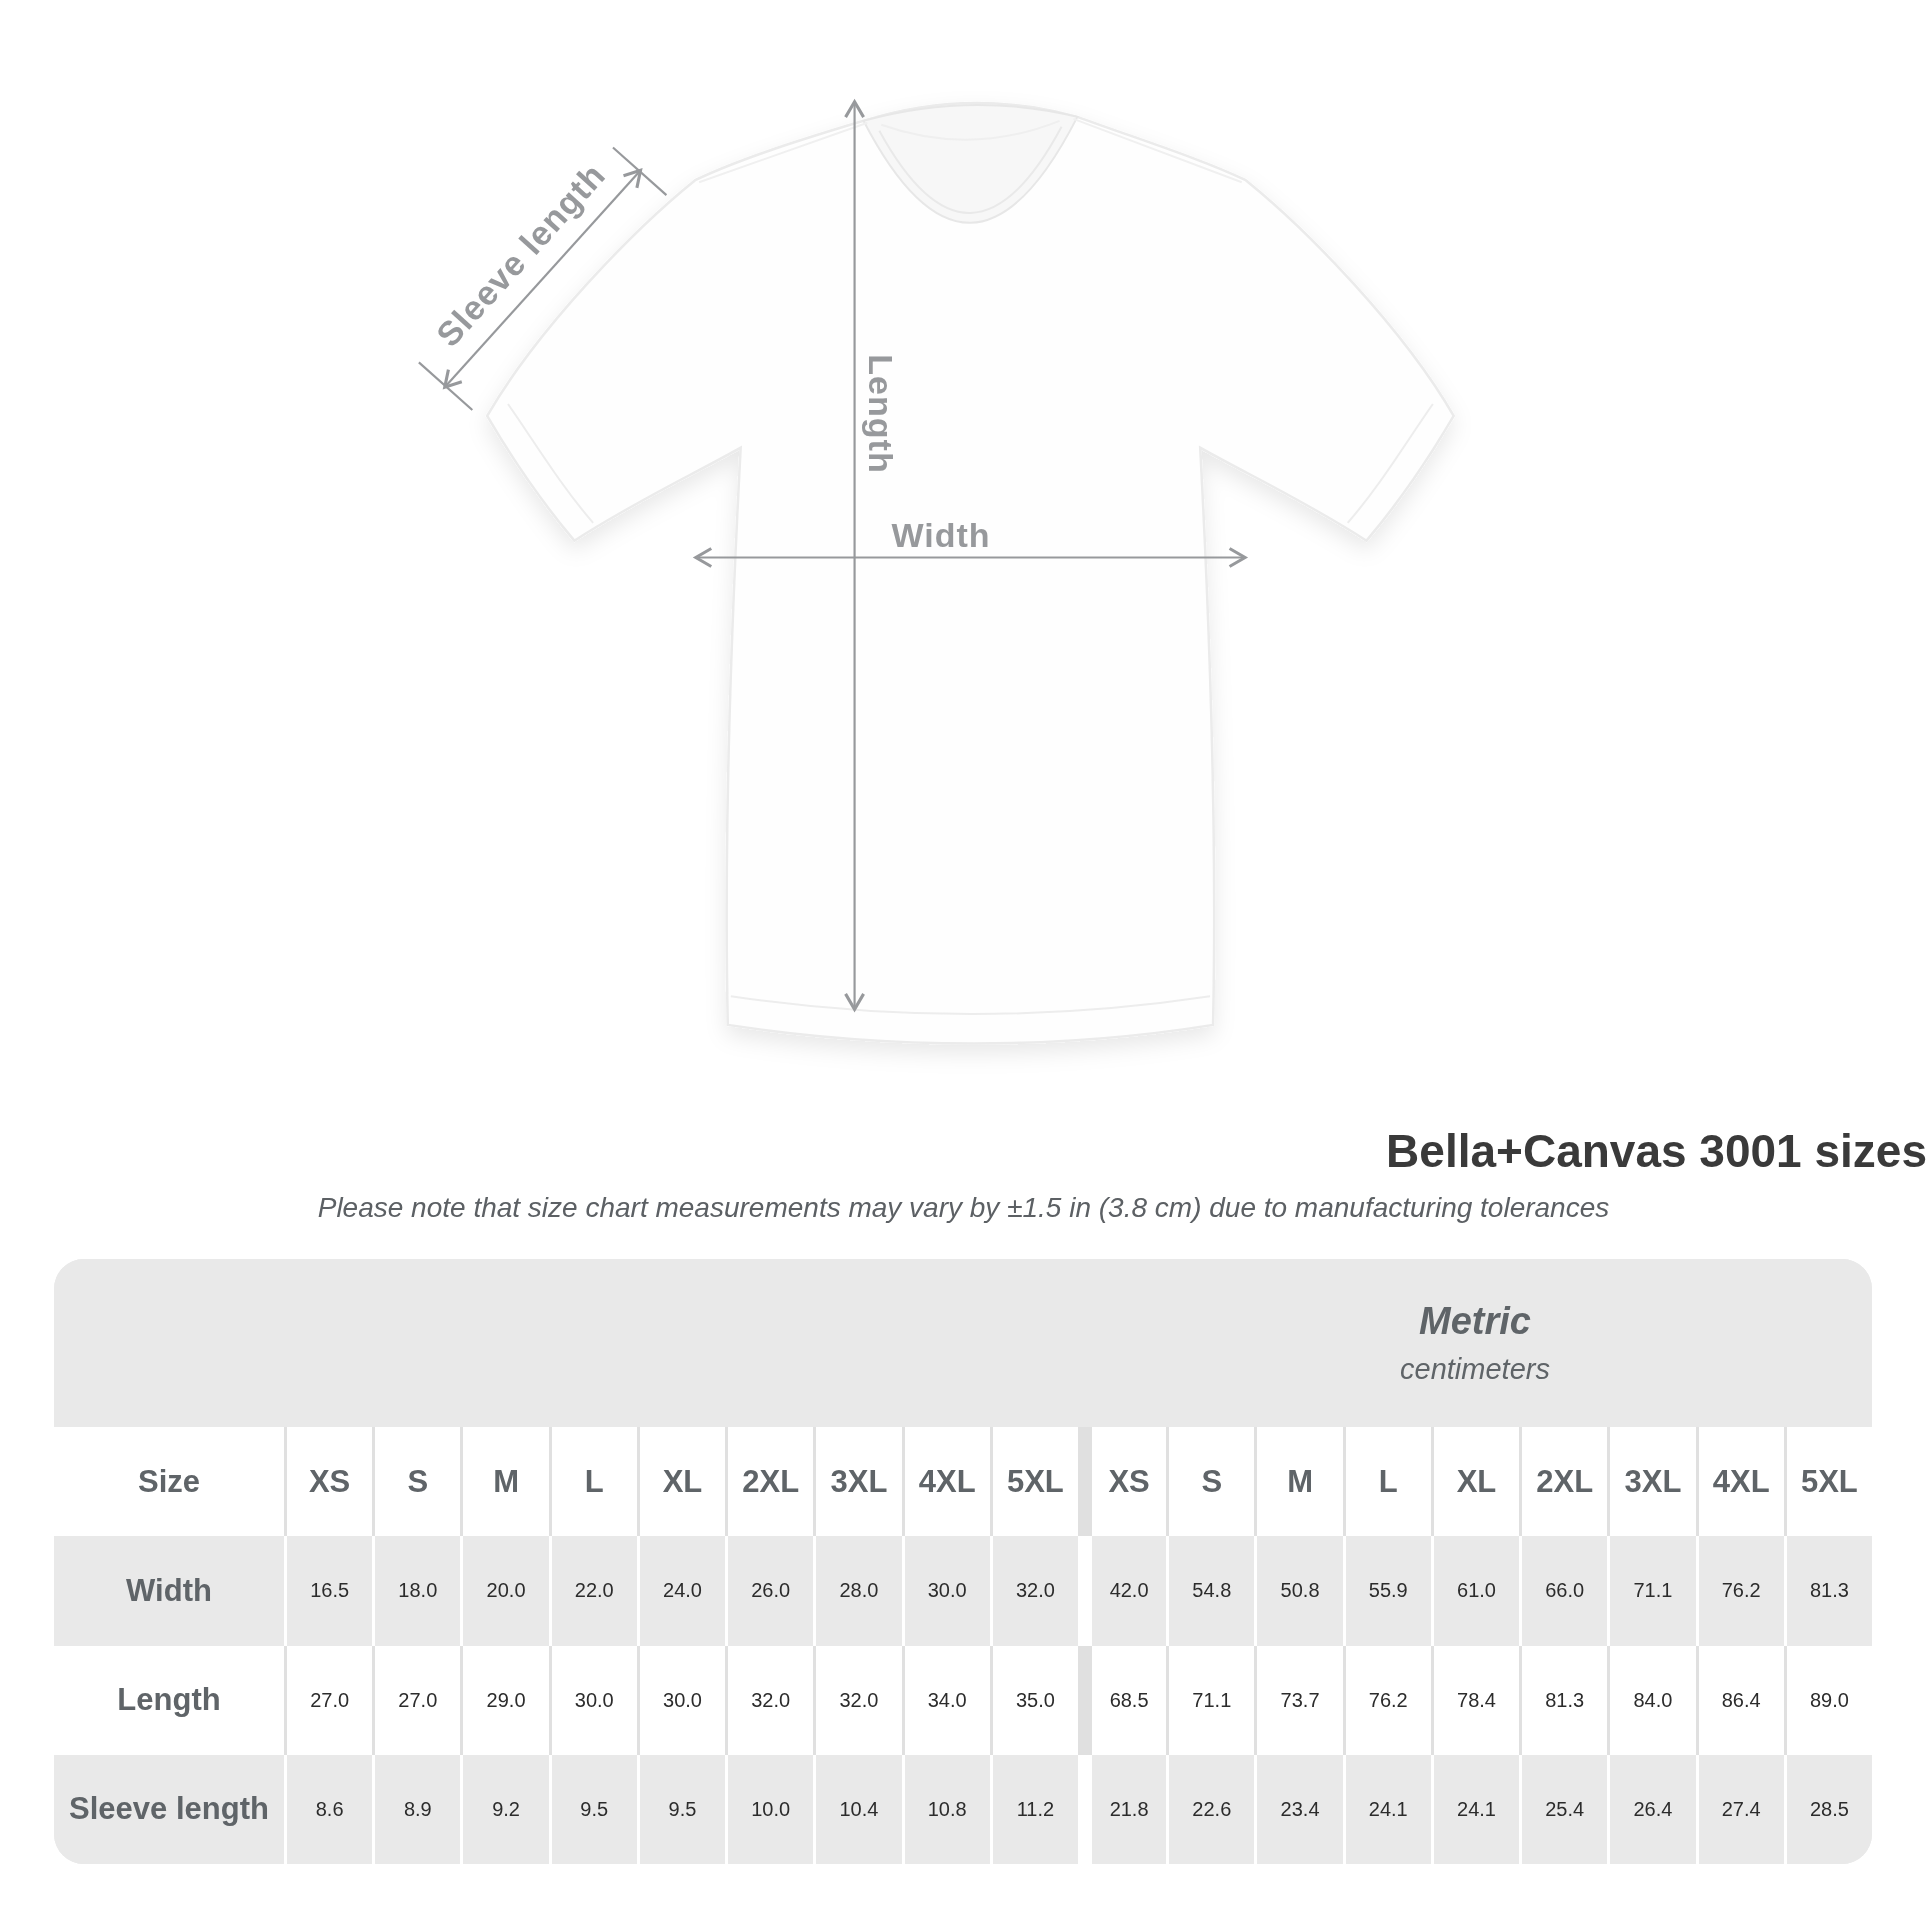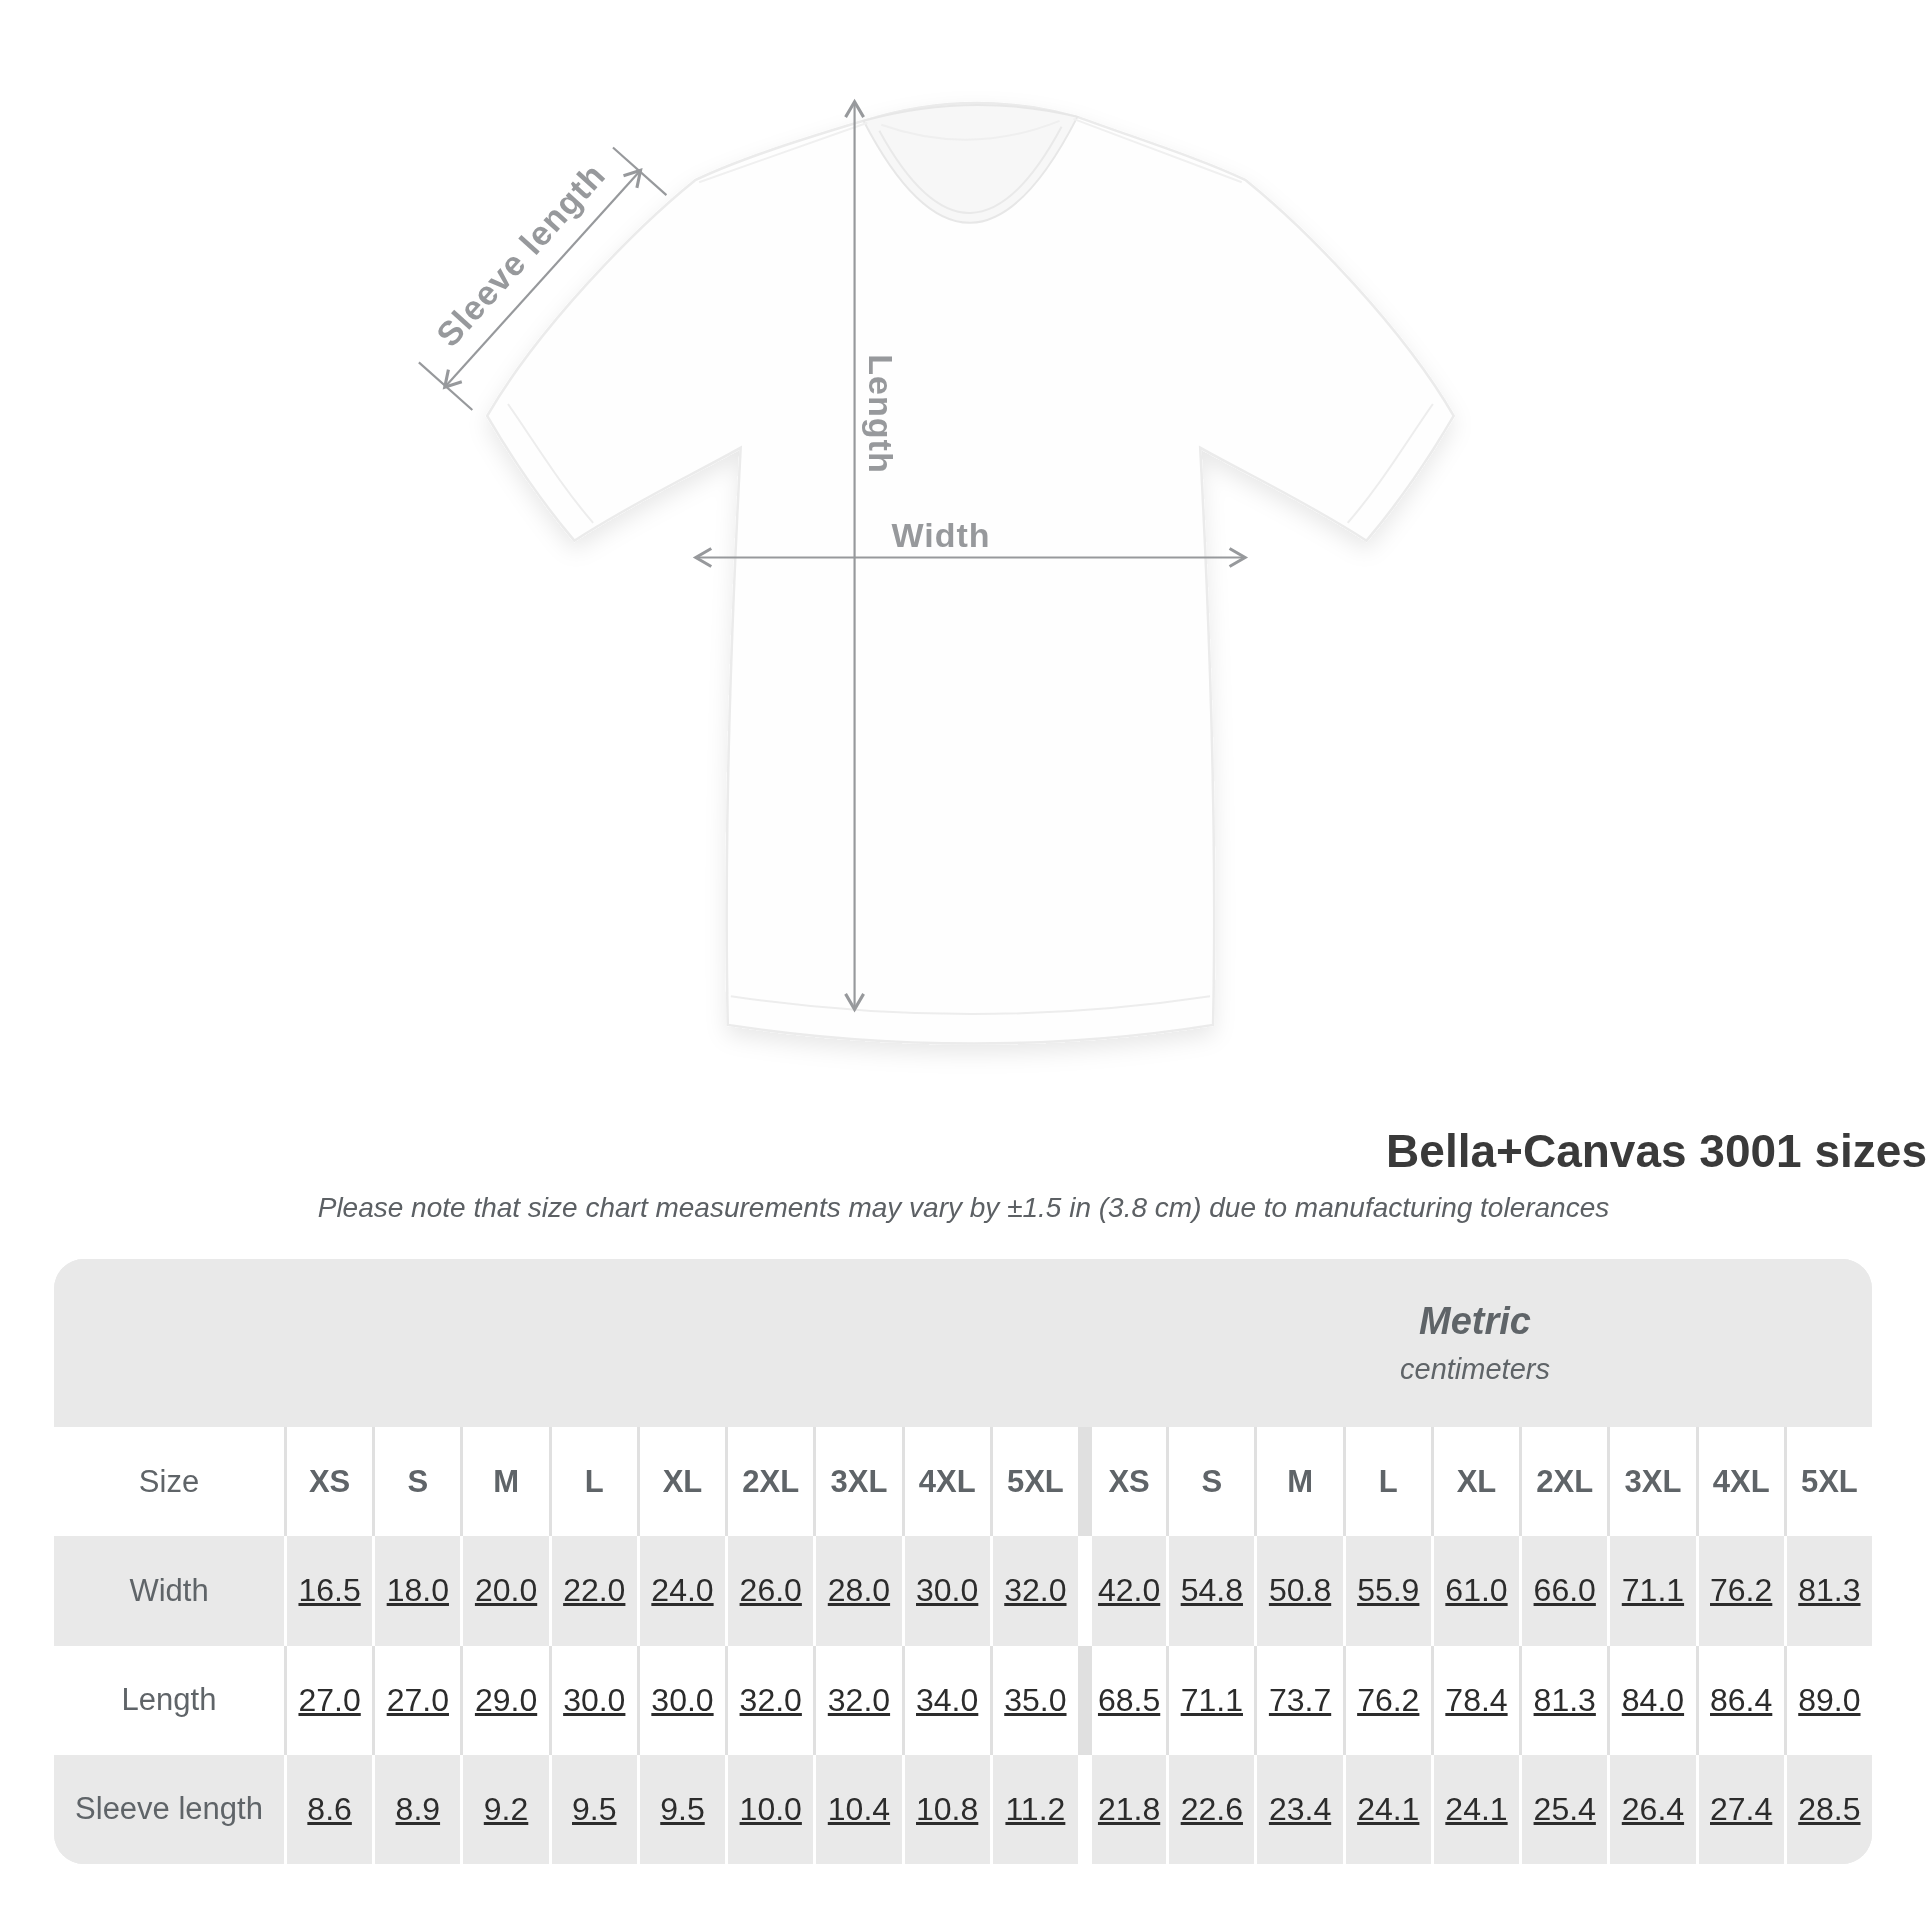--- a/index.html
+++ b/index.html
@@ -27,23 +27,23 @@
   .cell{display:flex;align-items:center;justify-content:center;overflow:hidden;}
   .band{background:var(--tbg);}
   .bandgrp{flex-direction:column;gap:10px;}
   .band-name{font-weight:bold;font-style:italic;font-size:38px;color:var(--hdr);}
   .band-unit{font-style:italic;font-size:29px;color:var(--hdr);}
   .rw{background:var(--roww);}
   .rg{background:var(--tbg);}
   .rw.sep{border-left:3px solid var(--sepw);}
   .rg.sep{border-left:3px solid var(--roww);}
   .rw.sepw,.rg.sepw{border-left-width:14px;}
-  .rowlabel{font-weight:normal;color:var(--hdr);font-size:31px;}
+  .rowlabel{font-weight:bold;color:var(--hdr);font-size:31px;}
   .sizehead{font-weight:bold;color:var(--hdr);font-size:31px;}
-  .val{color:var(--val);font-size:32px;text-decoration:underline;}
+  .val{color:var(--val);font-size:20px;}
 </style>
 </head>
 <body>
 
 <div class="page">
 
   <svg class="shirt-svg" viewBox="0 0 1946 1946">
     <defs>
       <marker id="ah" viewBox="0 0 20 20" refX="16" refY="10" markerWidth="26" markerHeight="26" orient="auto-start-reverse" markerUnits="userSpaceOnUse">
         <path d="M5 3 L17 10 L5 17" fill="none" style="stroke:var(--ann)" stroke-width="2.4"></path>

